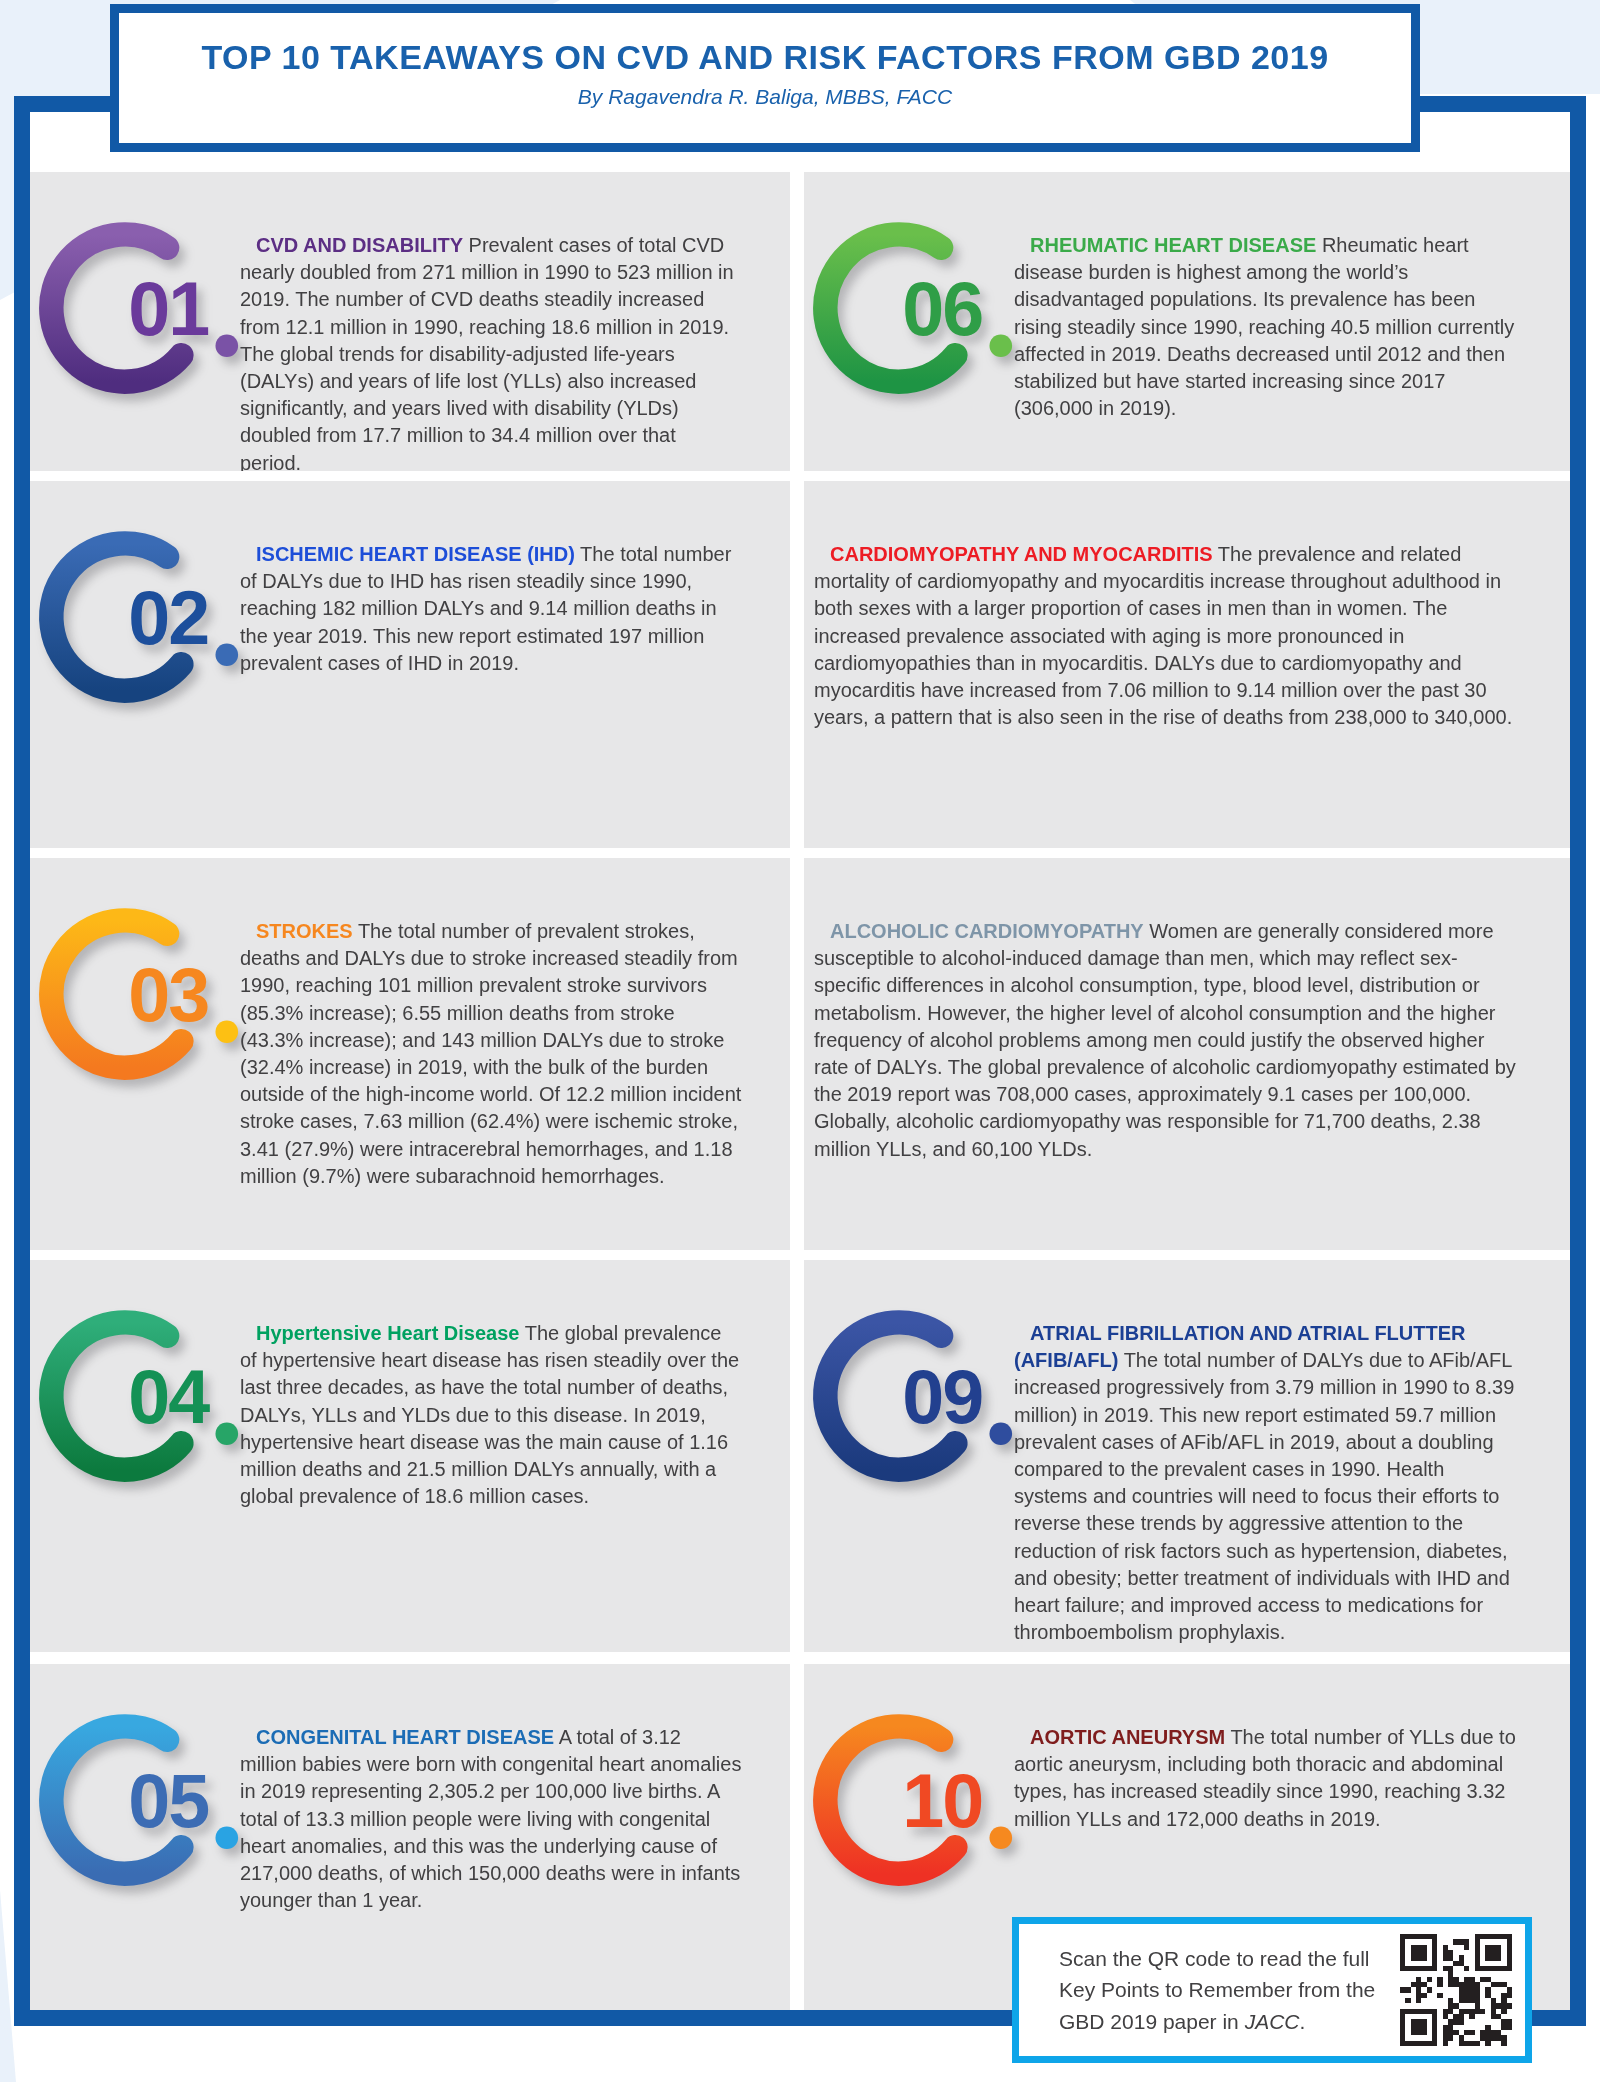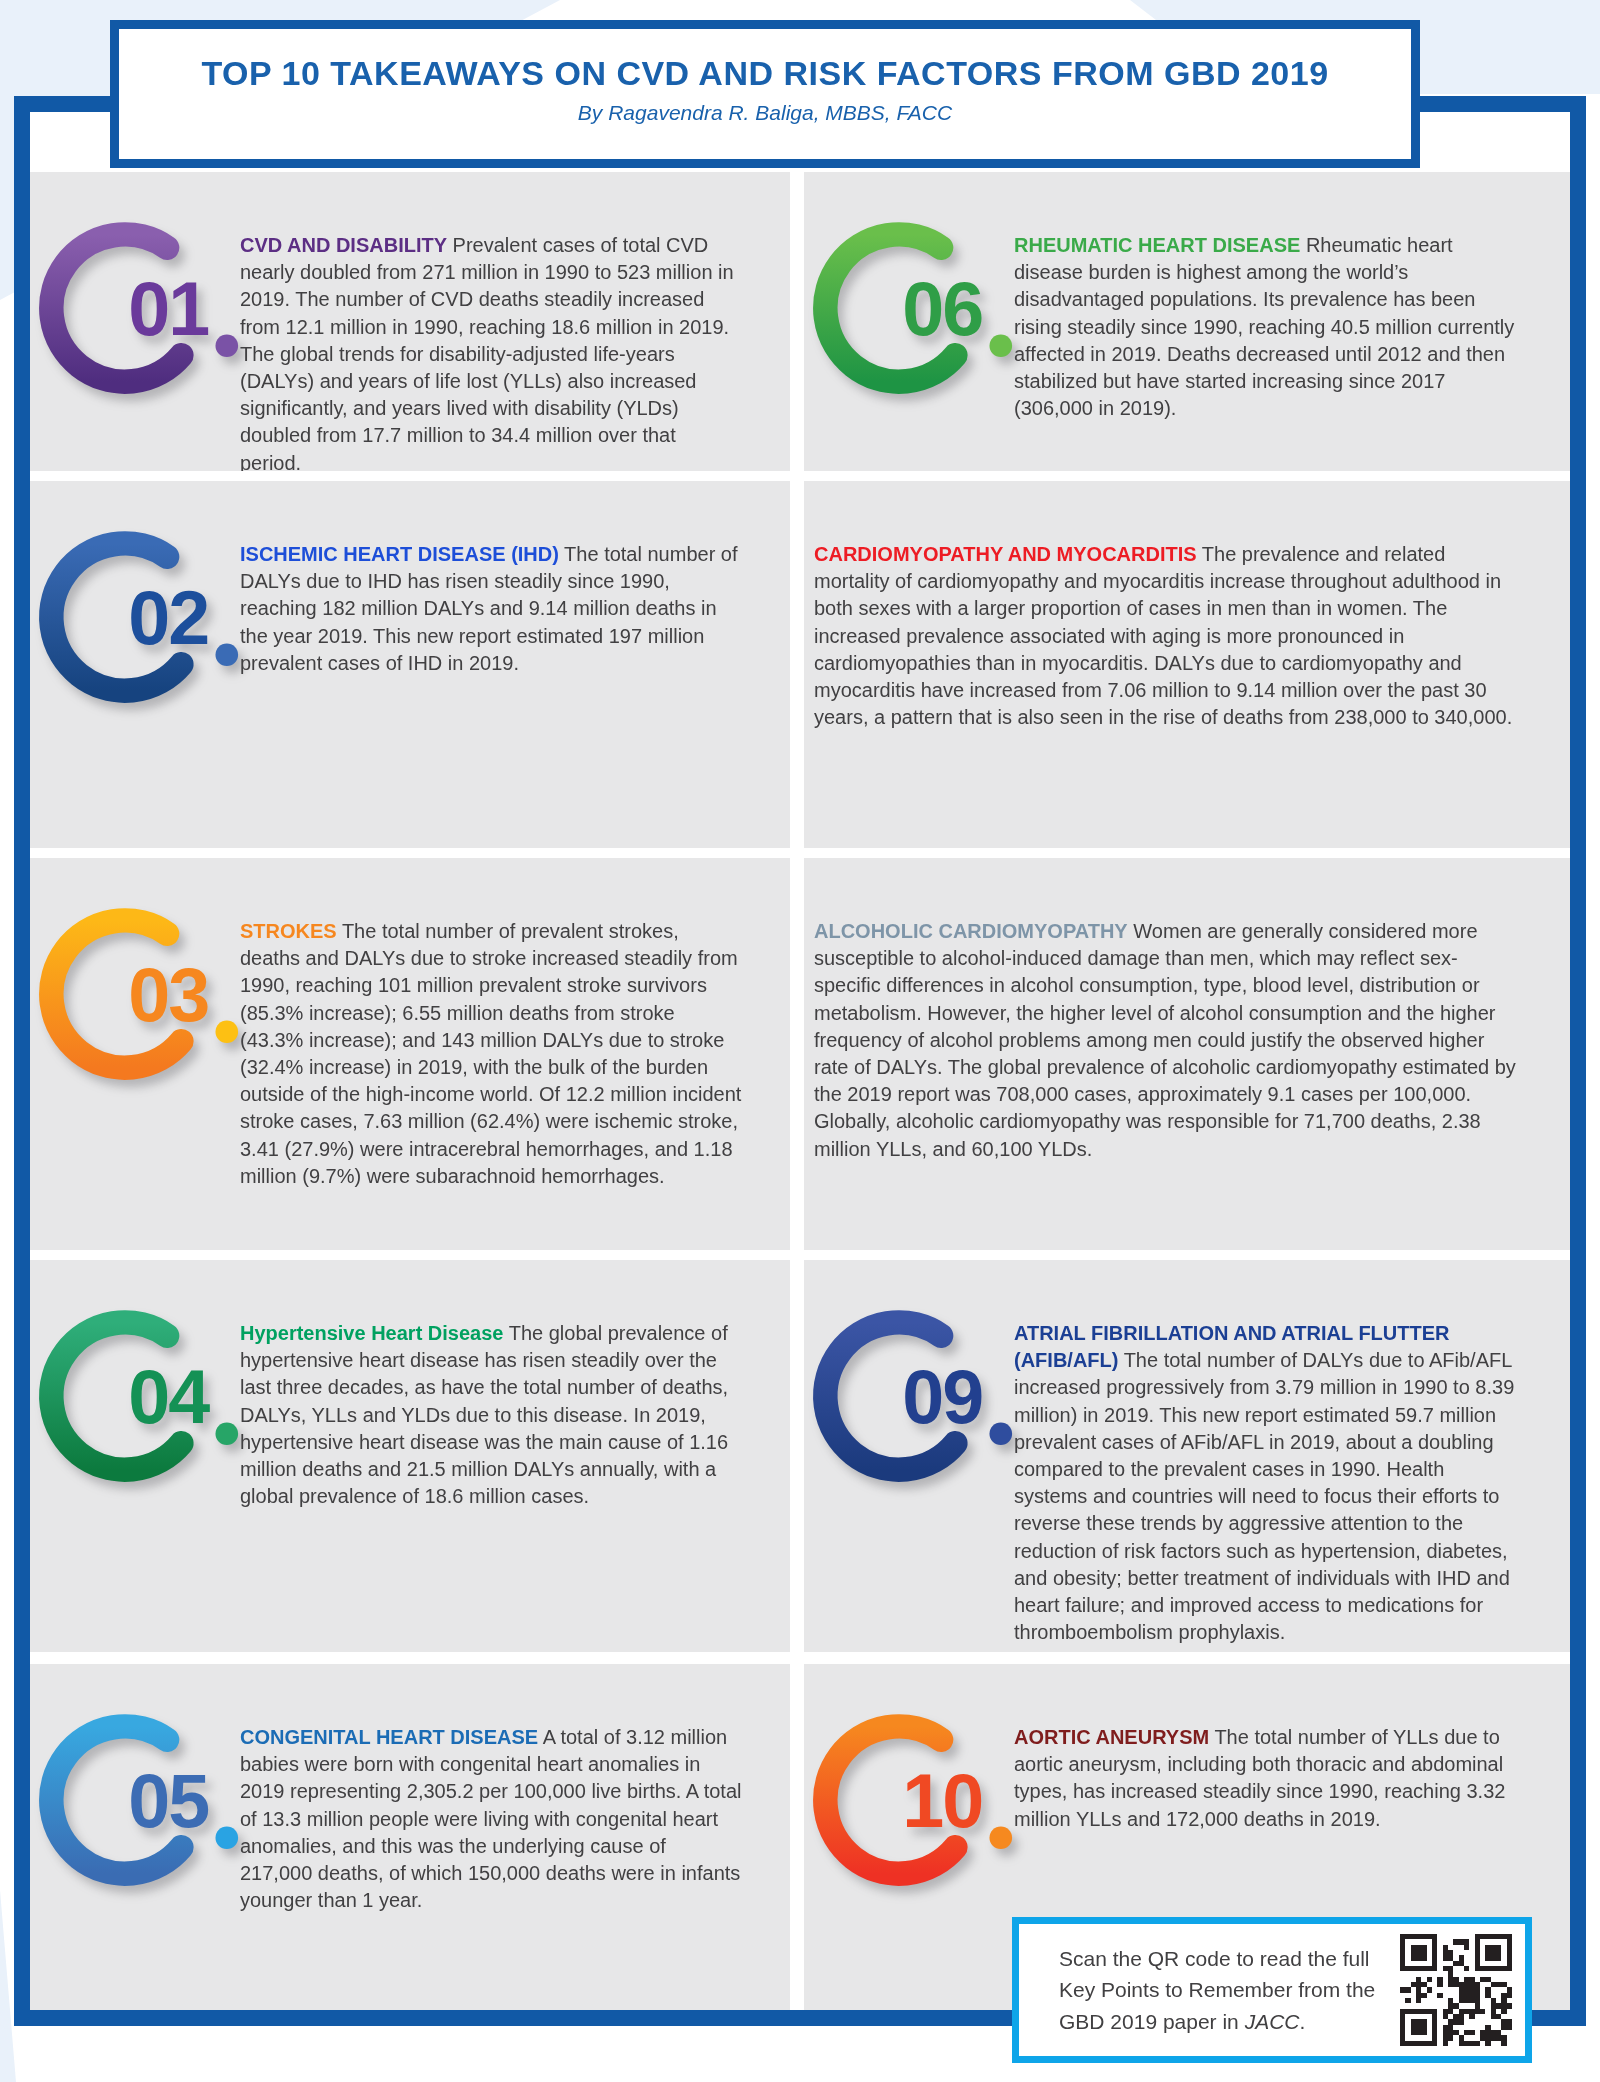--- a/index.html
+++ b/index.html
@@ -12,21 +12,21 @@
   .corner.tl{left:0;top:0;width:560px;height:300px;clip-path:polygon(0 0,100% 0,0 100%);}
   .corner.tr{left:1130px;top:0;width:470px;height:94px;clip-path:polygon(0 0,100% 0,100% 100%,26% 100%);}
   .corner.bl{left:0;top:1890px;width:16px;height:192px;clip-path:polygon(0 0,100% 100%,0 100%);}
   
   .frame{
     position:absolute;left:14px;top:96px;width:1572px;height:1930px;
     box-sizing:border-box;border:16px solid #1159a6;background:#ffffff;z-index:1;
   }
   
   .title-box{
-    position:absolute;left:110px;top:20px;width:1310px;height:148px;z-index:5;
+    position:absolute;left:110px;top:4px;width:1310px;height:148px;z-index:5;
     box-sizing:border-box;background:#ffffff;border:9px solid #1159a6;text-align:center;
   }
   .title-box h1{
     margin:26px 10px 0 10px;font-size:34px;line-height:1.1;font-weight:bold;
     color:#1961ac;letter-spacing:.5px;
   }
   .title-box .byline{
     margin-top:9px;font-size:21px;font-style:italic;color:#1961ac;
   }
   
@@ -41,21 +41,21 @@
   .col .panel:nth-child(1){height:299px;}
   .col .panel:nth-child(2){height:367px;margin-top:10px;}
   .col .panel:nth-child(3){height:392px;margin-top:10px;}
   .col .panel:nth-child(4){height:392px;margin-top:10px;}
   .col .panel:nth-child(5){height:346px;margin-top:12px;}
   .badge{width:200px;flex:none;text-align:right;}
   .badge svg{overflow:visible;}
   .badge .arcgrp{filter:drop-shadow(6px 8px 5px rgba(90,90,95,.35));}
   .badge .num{font-family:"Liberation Sans",sans-serif;font-weight:bold;letter-spacing:-2px;}
   .ptext{flex:1;font-size:20px;line-height:1.36;color:#414042;padding-top:4px;}
-  .heading{font-weight:bold;}
+  .heading{font-weight:bold;margin-left:16px;}
   
   .qr-box{
     position:absolute;left:1012px;top:1917px;width:520px;height:146px;z-index:6;
     box-sizing:border-box;background:#ffffff;border:7px solid #0ea5e9;
     display:flex;align-items:center;
   }
   .qr-text{padding-left:40px;font-size:21px;line-height:1.5;color:#414042;width:330px;}
   .qr-code{width:112px;height:112px;margin-left:auto;margin-right:13px;}
 </style>
 </head>

